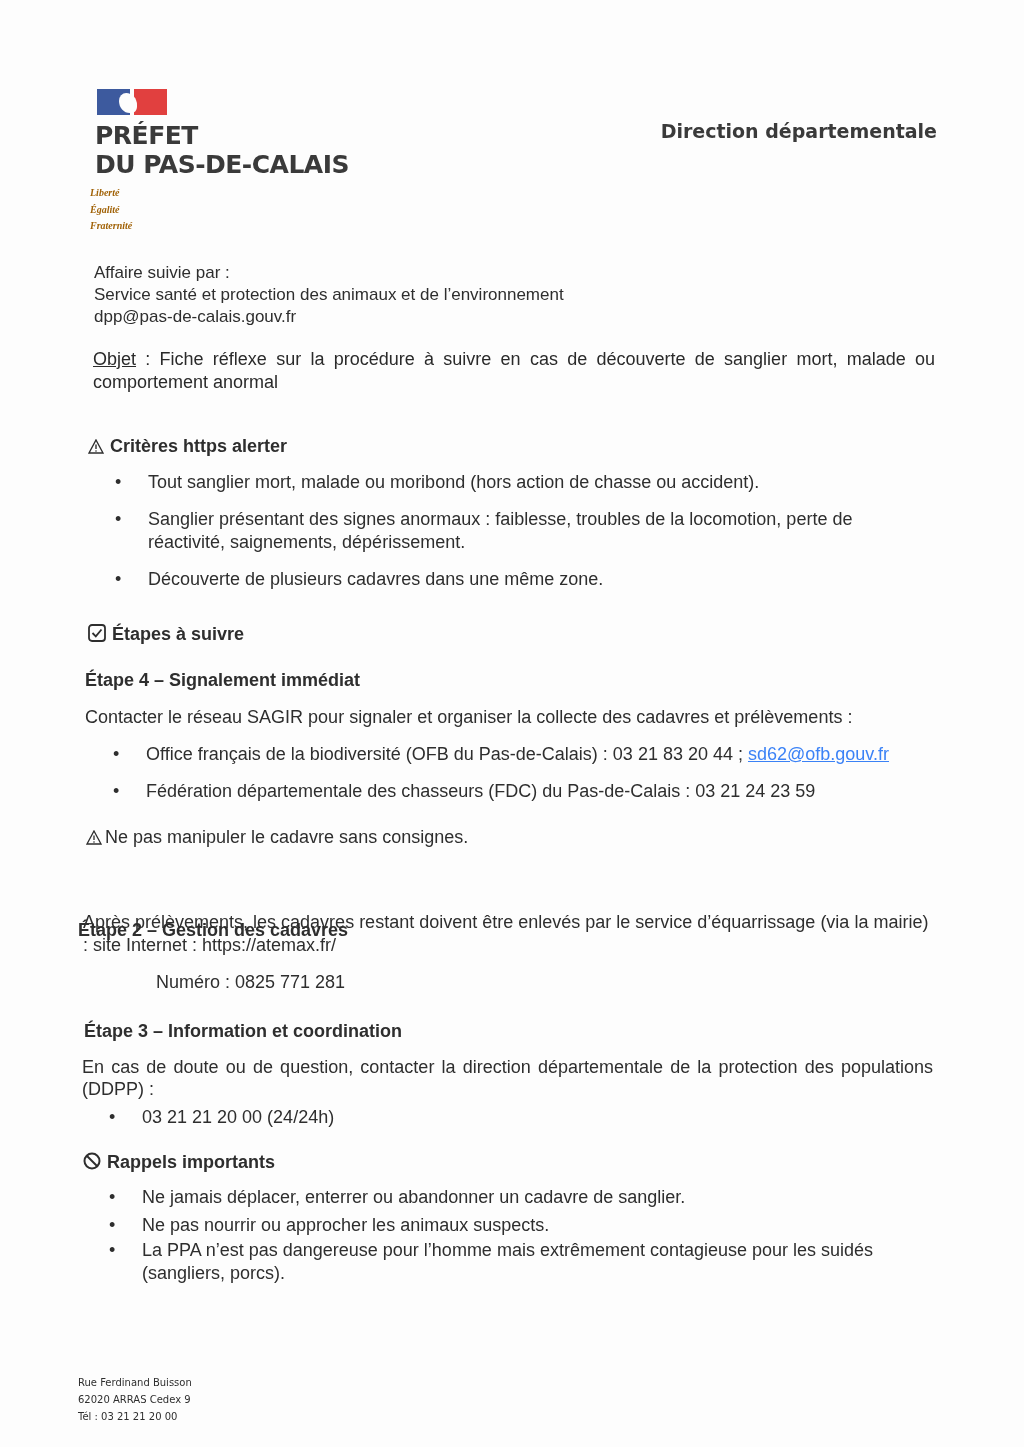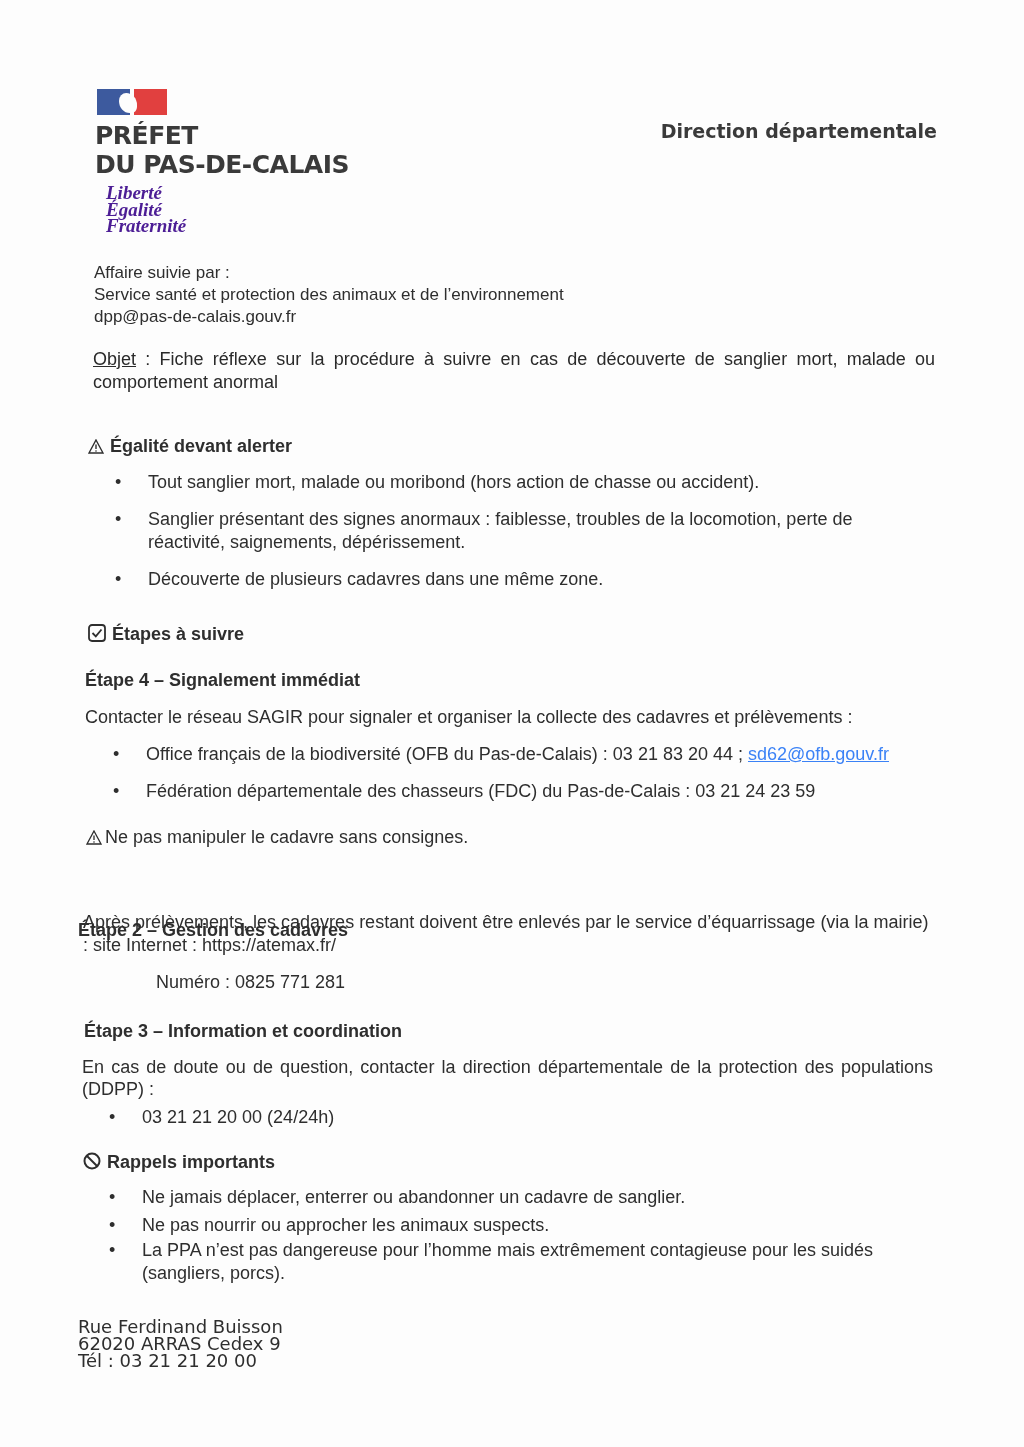--- a/index.html
+++ b/index.html
@@ -6,34 +6,34 @@
   body { width: 1024px; height: 1447px; position: relative; overflow: hidden;
          font-family: "Liberation Sans", sans-serif; color: #2a2a2a; }
   .abs { position: absolute; }
   .logo-flag { left: 97px; top: 89px; width: 70px; height: 26px; }
   .flag-blue { position: absolute; left: 0; top: 0; width: 33px; height: 26px; background: #3d5a9e; }
   .flag-red { position: absolute; left: 37px; top: 0; width: 33px; height: 26px; background: #e1403f; }
   .flag-mark { position: absolute; left: 22px; top: 4px; width: 18px; height: 20px; background: #fdfdfd;
                border-radius: 40% 60% 30% 60%; }
   .prefet { left: 95px; top: 121px; font-family: "DejaVu Sans", sans-serif; font-weight: bold;
             font-size: 25px; line-height: 29px; color: #3a3a3a; letter-spacing: -0.5px; }
-  .devise { left: 106px; top: 185px; font-family: "Liberation Serif", serif; font-style: italic;
-            font-weight: bold; font-size: 19px; line-height: 16.5px; color: #4c1d95; }
+  .devise { left: 90px; top: 185px; font-family: "Liberation Serif", serif; font-style: italic;
+            font-weight: bold; font-size: 10px; line-height: 16.5px; color: #a16207; }
   .direction { right: 87px; top: 118px; text-align: right; font-family: "DejaVu Sans", sans-serif;
                font-weight: bold; font-size: 19px; line-height: 27px; color: #3a3a3a; }
   .body-text { font-size: 17px; line-height: 22px; color: #2e2e2e; }
   .affaire { left: 94px; top: 262px; }
   .objet { left: 93px; top: 348px; width: 842px; text-align: justify; font-size: 18px; line-height: 23px; }
   .objet-label { text-decoration: underline; }
   .h-section { font-weight: bold; font-size: 18px; color: #2e2e2e; }
   .ul { list-style: none; margin: 0; padding: 0; }
   .ul li { position: relative; font-size: 18px; line-height: 23px; color: #2e2e2e; }
   .ul li::before { content: "•"; position: absolute; left: -33px; top: 0; }
   .link { color: #3b82f6; text-decoration: underline; }
-  .footer { left: 78px; top: 1318px; font-family: "DejaVu Sans", sans-serif; font-size: 18px;
+  .footer { left: 78px; top: 1374px; font-family: "DejaVu Sans", sans-serif; font-size: 10px;
             line-height: 17px; color: #2e2e2e; }
   .icon-inline { display: inline-block; vertical-align: -2px; margin-right: 6px; }
 </style>
 </head>
 <body>
 
 <div class="abs logo-flag">
   <div class="flag-blue"></div>
   <div class="flag-red"></div>
   <div class="flag-mark"></div>
@@ -59,21 +59,21 @@
 
 <div class="abs objet"><span class="objet-label">Objet</span><span> : Fiche réflexe sur la procédure à suivre en cas de découverte de sanglier mort, malade ou comportement anormal</span></div>
 
 <div class="abs h-section" style="left:88px; top:436px;">
   <span class="icon-inline">
     <svg width="16" height="15" viewBox="0 0 16 15">
         <path d="M8 1 L15 14 H1 Z" fill="none" stroke="#2e2e2e" stroke-width="1.4"></path>
         <line x1="8" y1="5.5" x2="8" y2="10" stroke="#2e2e2e" stroke-width="1.4"></line>
         <circle cx="8" cy="12" r="0.8" fill="#2e2e2e"></circle>
       </svg>
-  </span><span>Égalité devant alerter</span>
+  </span><span>Critères https alerter</span>
 </div>
 <ul class="abs ul" style="left:148px; top:471px; width:780px;">
   <li>Tout sanglier mort, malade ou moribond (hors action de chasse ou accident).</li>
   <li style="margin-top:14px;">Sanglier présentant des signes anormaux : faiblesse, troubles de la locomotion, perte de réactivité, saignements, dépérissement.</li>
   <li style="margin-top:14px;">Découverte de plusieurs cadavres dans une même zone.</li>
 </ul>
 
 <div class="abs h-section" style="left:88px; top:624px;">
   <span class="icon-inline">
     <svg width="18" height="18" viewBox="0 0 18 18">

